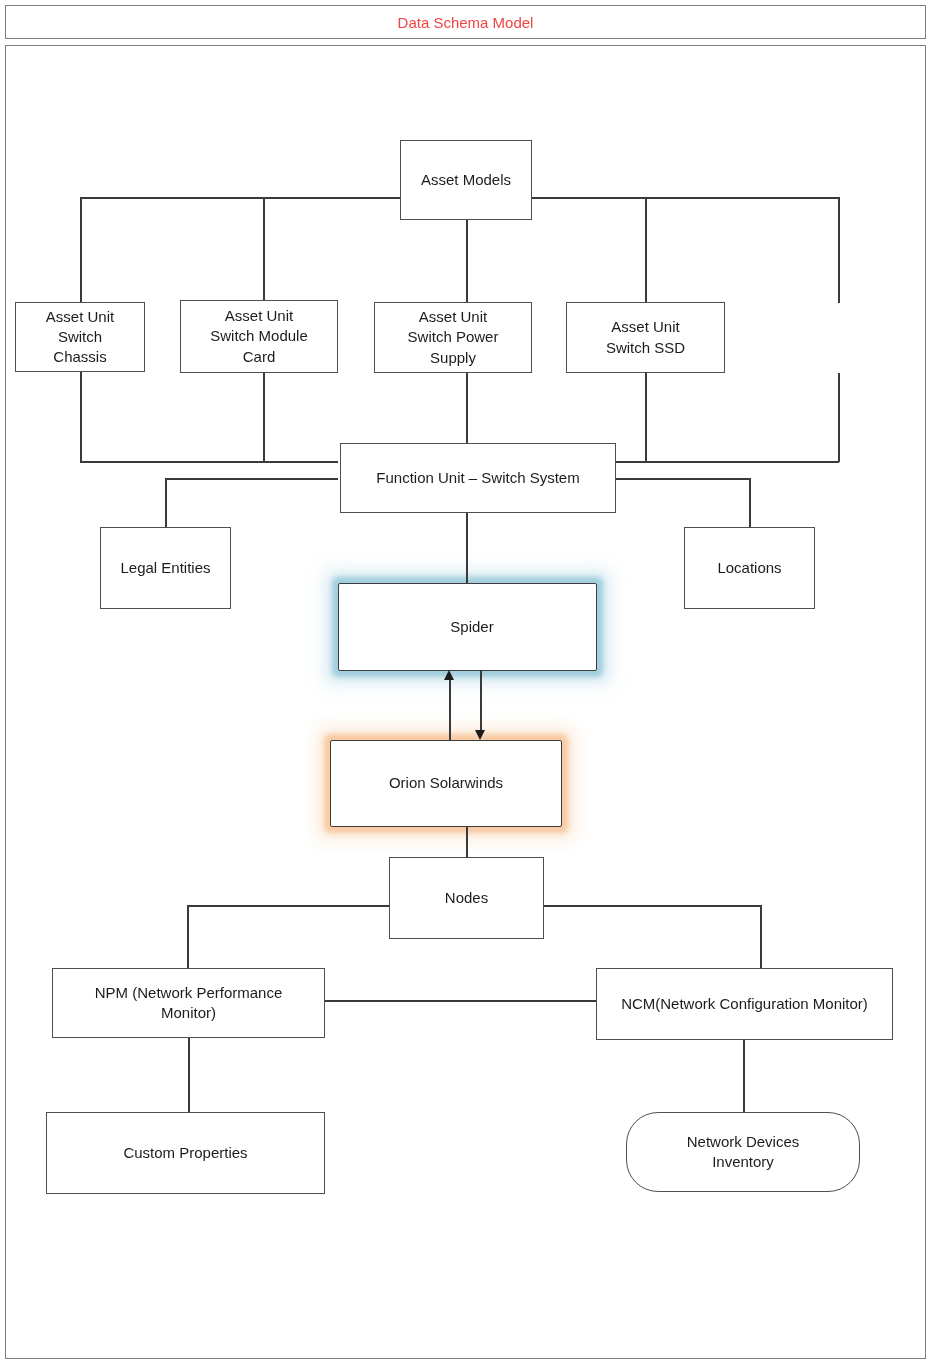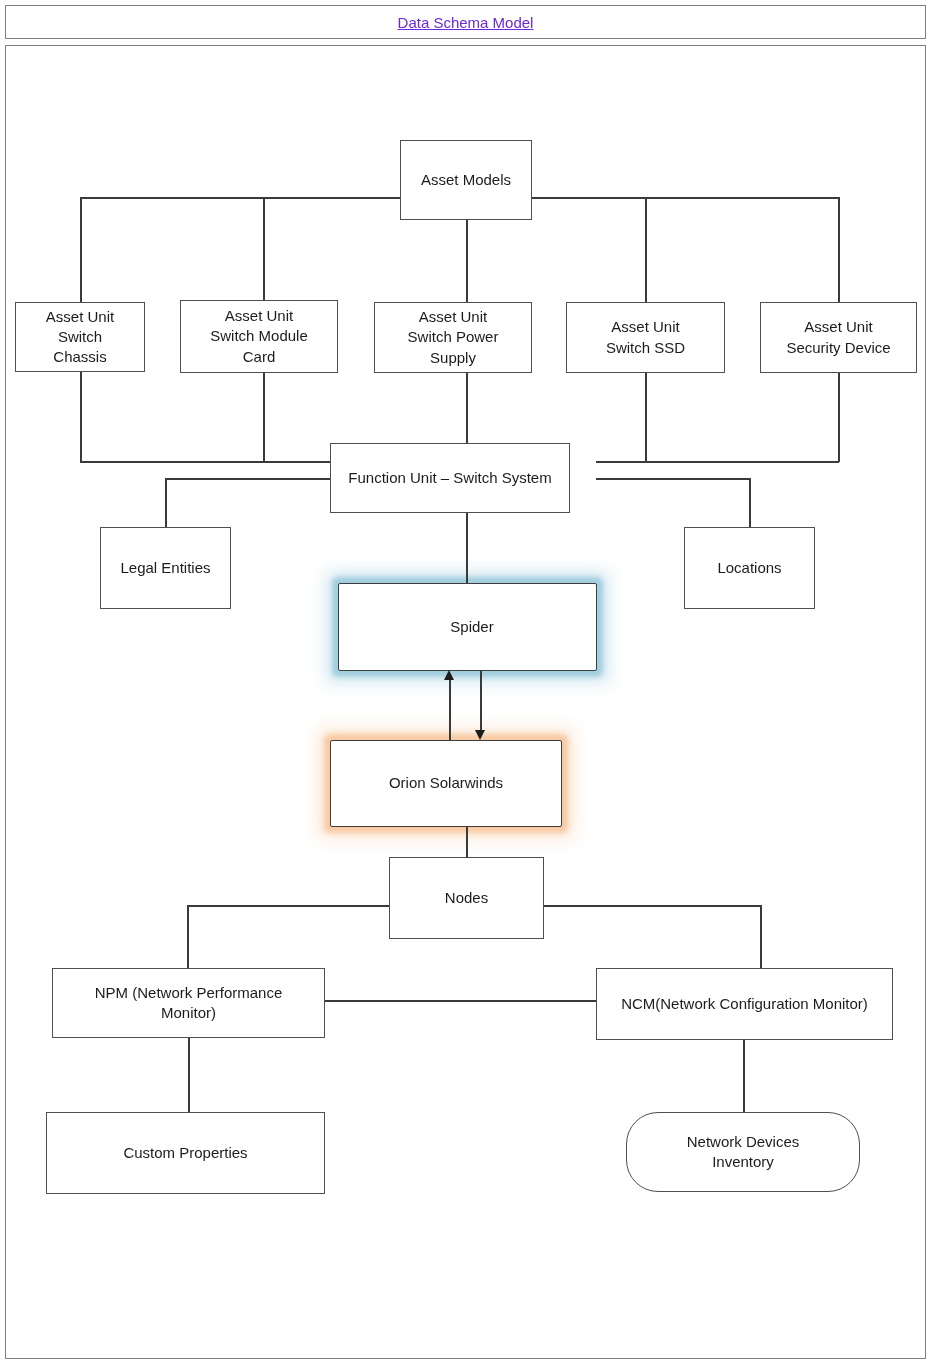--- a/index.html
+++ b/index.html
@@ -4,21 +4,21 @@
 <style>
   html,body{margin:0;padding:0;background:#fff;}
   #page{
     position:relative;width:933px;height:1365px;background:#ffffff;
     font-family:"Liberation Sans", sans-serif;color:#1c1c1c;overflow:hidden;
   }
   .titlebar{
     position:absolute;left:5px;top:5px;width:921px;height:34px;
     border:1.5px solid #7f7f7f;box-sizing:border-box;
     display:flex;align-items:center;justify-content:center;
-    font-size:15px;color:#6d28d9;background:#fff;text-decoration:underline;
+    font-size:15px;color:#ef4444;background:#fff;
   }
   .canvas{
     position:absolute;left:5px;top:45px;width:921px;height:1314px;
     border:1.5px solid #7f7f7f;box-sizing:border-box;background:#fff;
   }
   .node{
     position:absolute;background:#ffffff;border:1.6px solid #4f4f4f;
     box-sizing:border-box;display:flex;align-items:center;justify-content:center;
     text-align:center;font-size:15px;line-height:1.35;z-index:2;
   }
@@ -94,25 +94,22 @@
   </div>
 
   <div class="node" style="left:374px;top:302px;width:158px;height:71px;padding:0 22px;">
     <span class="lbl">Asset Unit Switch Power Supply</span>
   </div>
 
   <div class="node" style="left:566px;top:302px;width:159px;height:71px;padding:0 24px;">
     <span class="lbl">Asset Unit Switch SSD</span>
   </div>
 
-  <div class="node" style="left:760px;top:302px;width:157px;height:71px;padding:0 18px;">
-    <span class="lbl">Asset Unit Security Device</span>
-  </div>
 
-  <div class="node" style="left:330px;top:443px;width:240px;height:70px;text-align:center;">
+  <div class="node" style="left:340px;top:443px;width:276px;height:70px;text-align:center;">
     <span class="lbl">Function Unit – Switch System</span>
   </div>
 
   <div class="node" style="left:100px;top:527px;width:131px;height:82px;">
     <span class="lbl">Legal Entities</span>
   </div>
 
   <div class="node" style="left:684px;top:527px;width:131px;height:82px;">
     <span class="lbl">Locations</span>
   </div>

